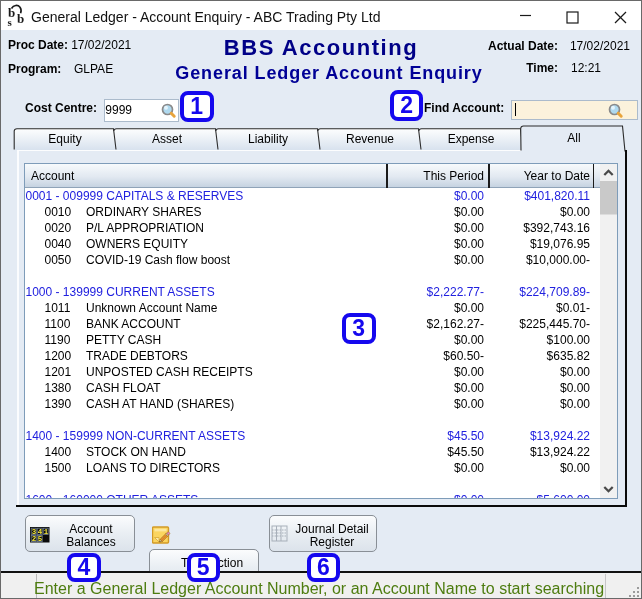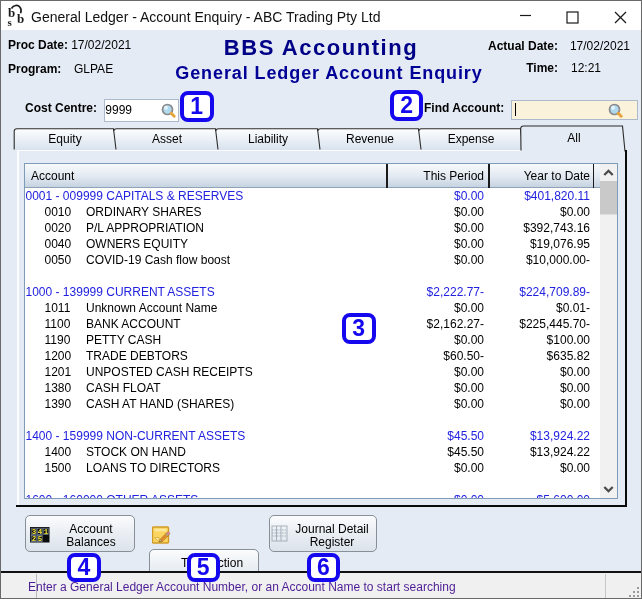--- a/index.html
+++ b/index.html
@@ -231,21 +231,21 @@
     <line x1="1" y1="5" x2="16" y2="5" stroke-dasharray="1.5,1"></line>
     <line x1="1" y1="8" x2="16" y2="8" stroke-dasharray="1.5,1"></line>
     <line x1="1" y1="11" x2="16" y2="11" stroke-dasharray="1.5,1"></line>
   </g>
 </svg>
 
 <div class="abs" style="left:1px; top:571px; width:640px; height:1.7px; background:#111;"></div>
 <div class="abs statusbar"></div>
 <div class="abs" style="left:36px; top:573.5px; width:1px; height:24px; background:#B9B9B9;"></div>
 <div class="abs" style="left:605px; top:573.5px; width:1px; height:24px; background:#C6C6C6;"></div>
-<div class="abs" style="left:28px; top:580px; font-size:12px; color:#4c1d95;">Enter a General Ledger Account Number, or an Account Name to start searching</div>
+<div class="abs" style="left:34px; top:580px; font-size:16px; color:#4d7c0f;">Enter a General Ledger Account Number, or an Account Name to start searching</div>
 
 <svg class="abs" style="left:627px; top:585px;" width="14" height="14" viewBox="0 0 14 14">
   <g fill="#9b9b9b">
     <rect x="10" y="10" width="2" height="2"></rect>
       <rect x="10" y="6" width="2" height="2"></rect>
     <rect x="10" y="2" width="2" height="2"></rect>
       <rect x="6" y="10" width="2" height="2"></rect>
     <rect x="6" y="6" width="2" height="2"></rect>
       <rect x="2" y="10" width="2" height="2"></rect>
   </g>

